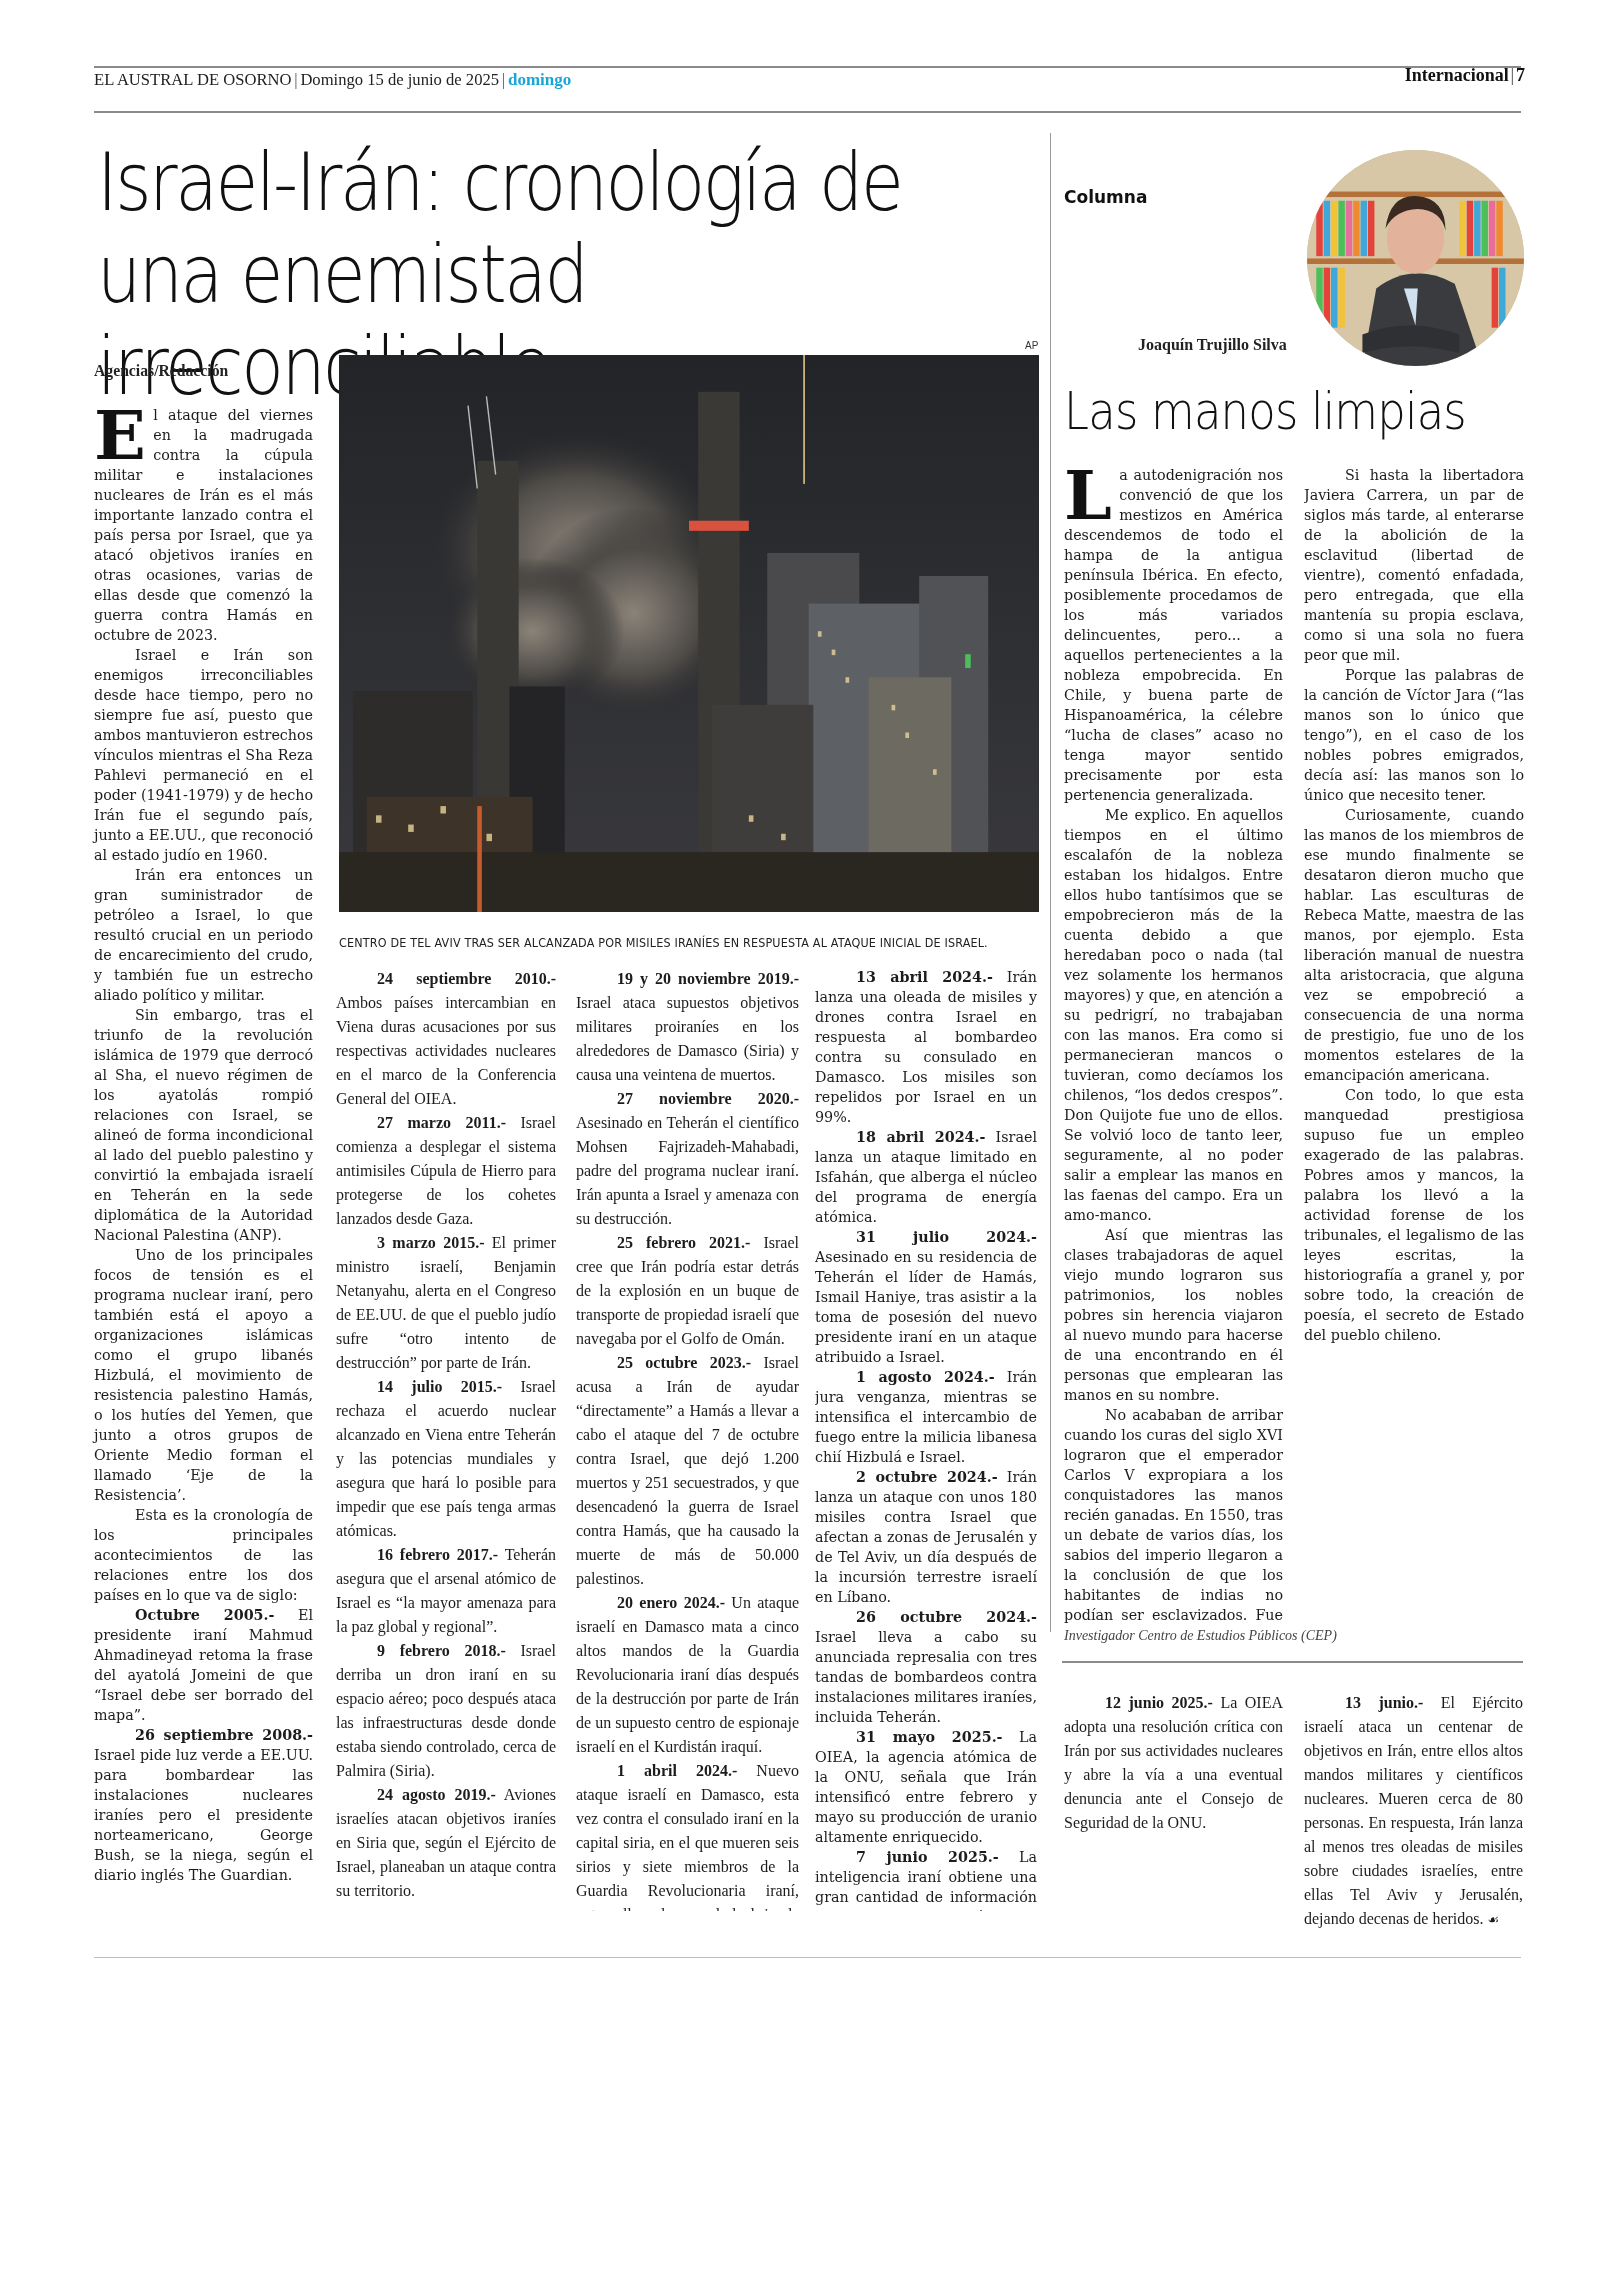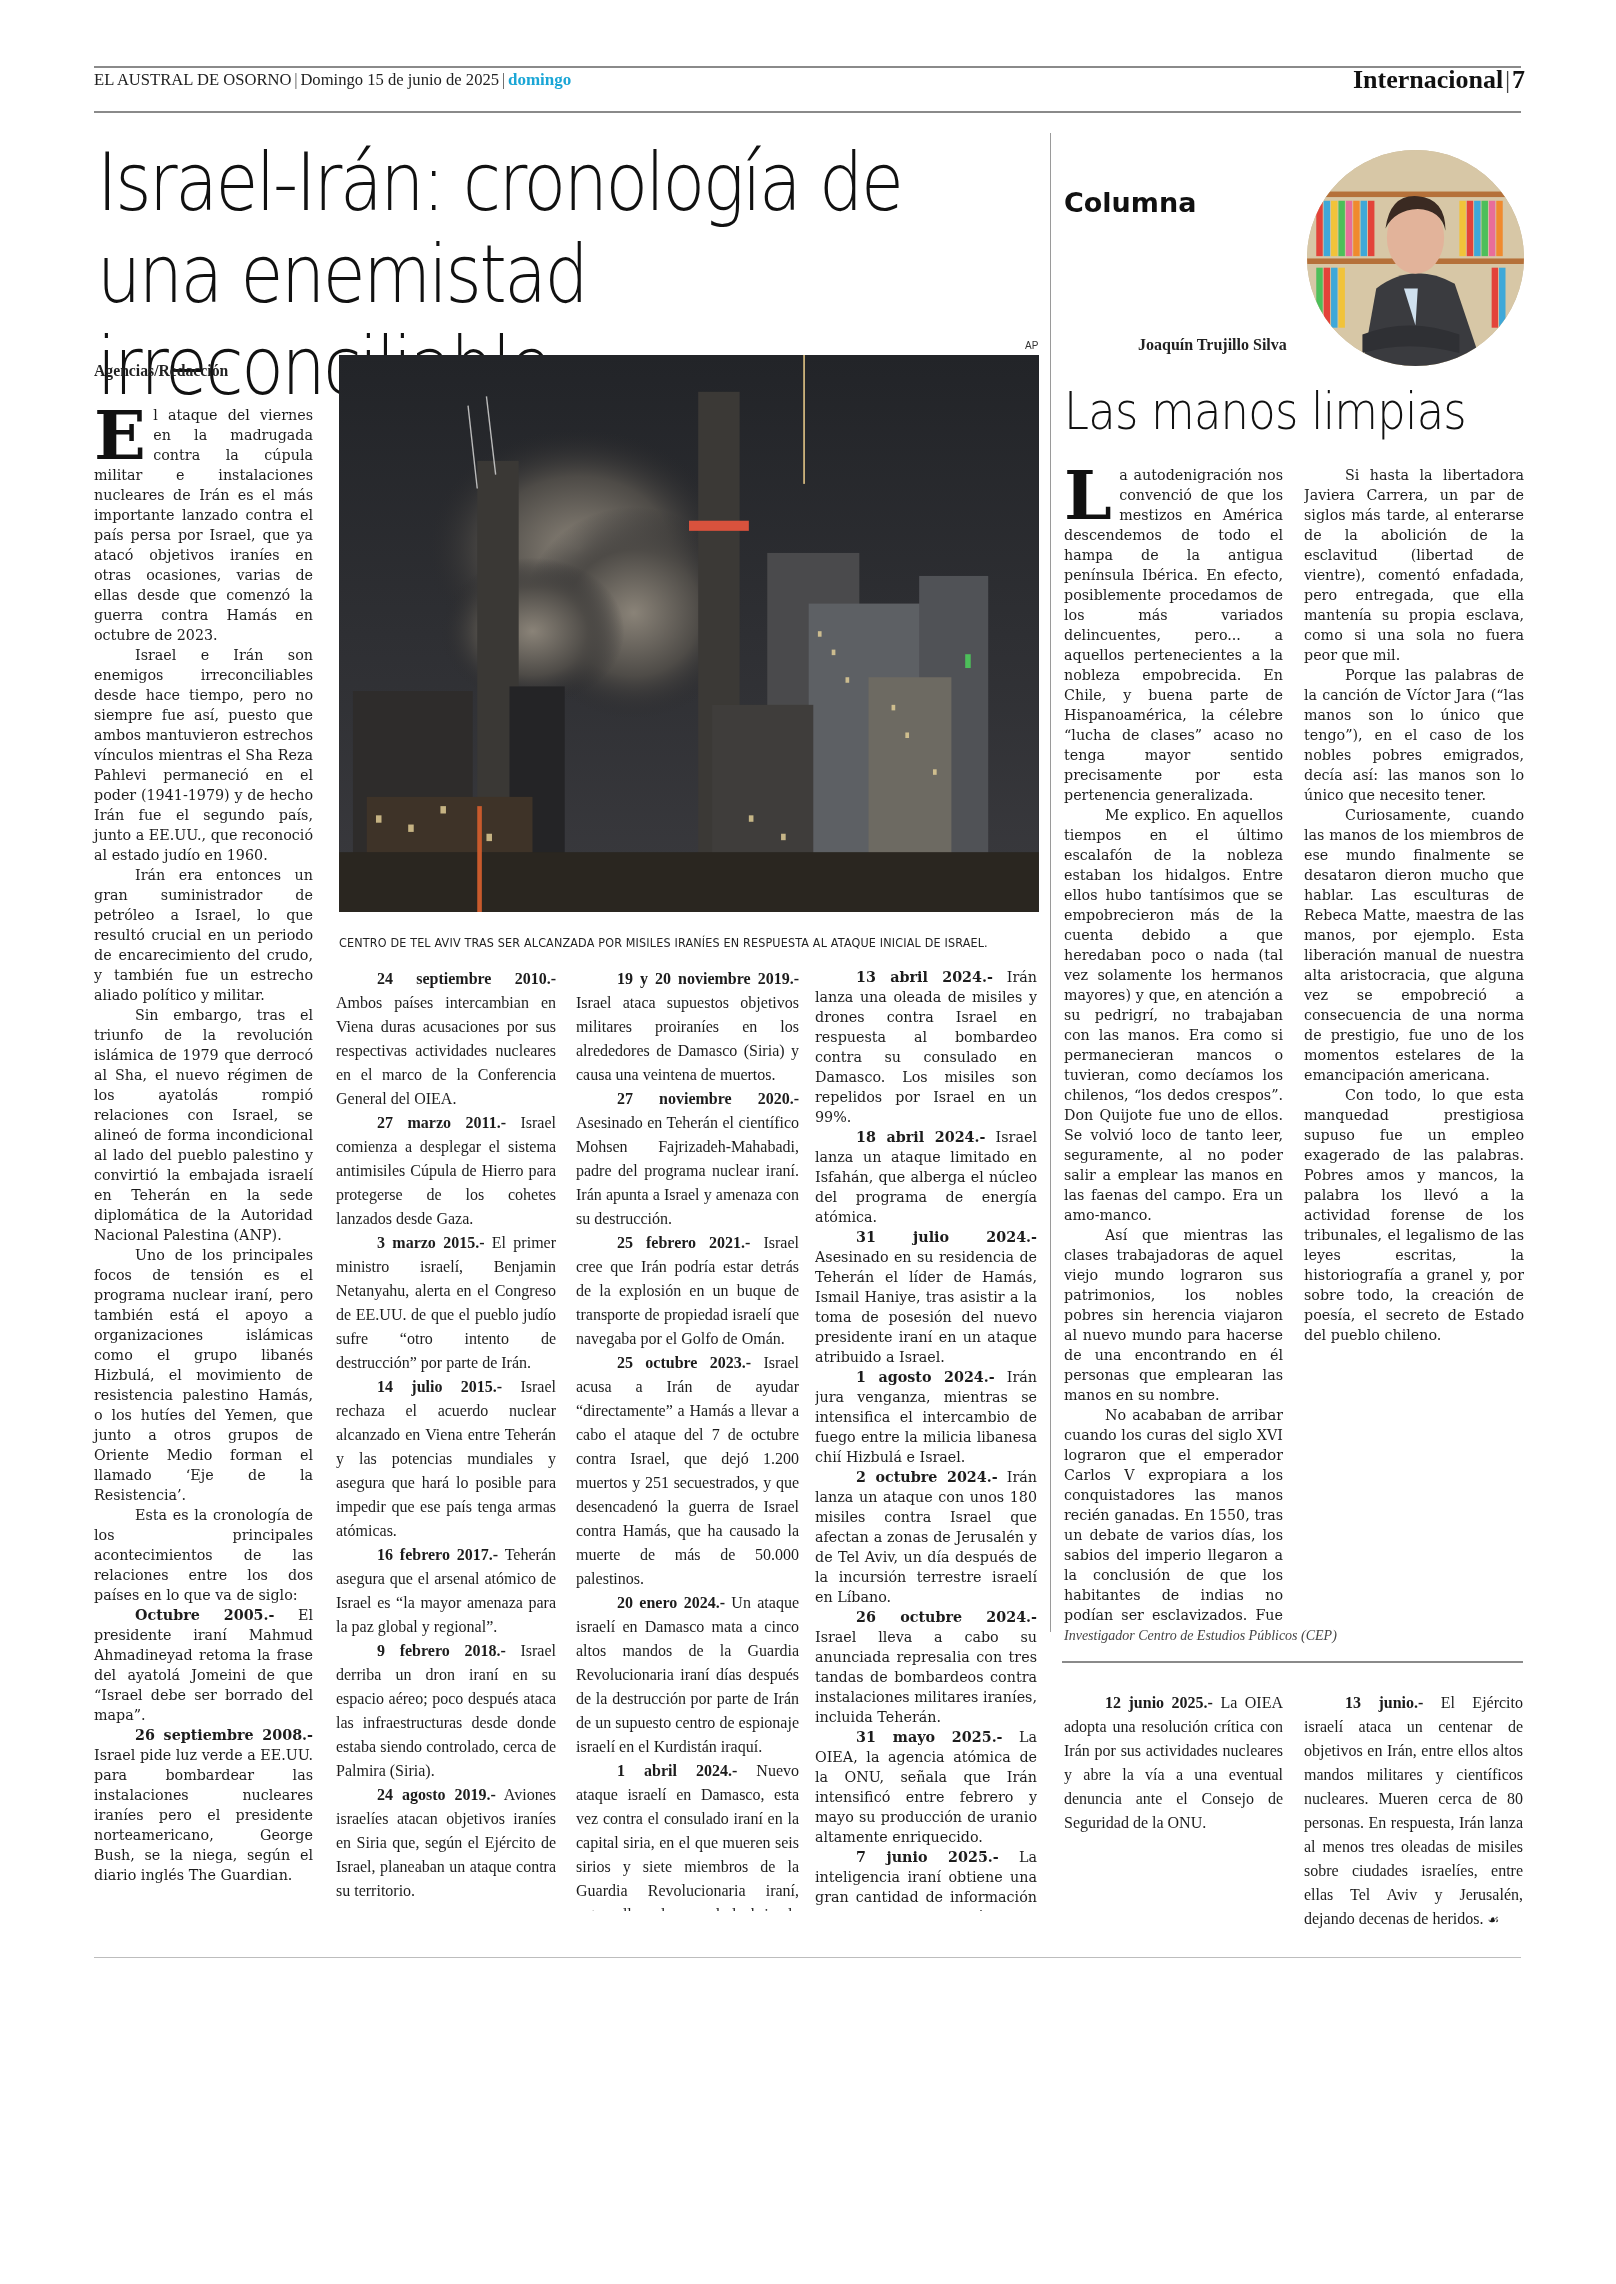--- a/index.html
+++ b/index.html
@@ -2,35 +2,35 @@
 <html style="font-size:7.4px"><head>
 <meta charset="utf-8">
 <style>
   html, body { margin:0; padding:0; background:#ffffff; }
   body { width:1616px; height:2284px; position:relative; overflow:hidden; font-family:"DejaVu Serif", serif; color:#1c1c1c; }
   .abs { position:absolute; }
   .rule { position:absolute; background:#8a8a8a; }
   .header-left { left:94px; top:70px; font-family:"Liberation Serif", serif; font-size:16.6px; color:#222; white-space:nowrap; }
   .header-left .sep { color:#555; margin:0 2.8px; }
   .header-left .brand { color:#1aa6d6; font-weight:bold; font-size:17px; font-family:"Liberation Serif", serif; }
-  .header-right { right:91px; top:65px; font-family:"Liberation Serif", serif; font-weight:bold; font-size:26px; color:#111; white-space:nowrap; }
+  .header-right { right:91px; top:65px; font-family:"Liberation Serif", serif; font-weight:bold; font-size:18px; color:#111; white-space:nowrap; }
   .header-right .pipe { font-weight:normal; color:#444; margin:0 1.8px; }
   .headline { left:97px; top:136px; width:944px; font-family:"DejaVu Sans", sans-serif; font-weight:300; font-size:81px; line-height:92px; letter-spacing:-2.8px; color:#111; transform:scaleX(0.86); transform-origin:left top; width:1106px; }
   .vdivider { position:absolute; background:#9a9a9a; width:1.4px; }
   .byline-small { left:94px; top:362px; font-family:"Liberation Serif", serif; font-size:15.7px; font-weight:bold; color:#222; }
   .photo { left:339px; top:355px; width:700px; height:557px; background:#1b1d22; overflow:hidden; }
   .photo-credit { left:1025px; top:340px; font-family:"Liberation Sans", sans-serif; font-size:10px; color:#333; }
   .caption { left:339px; top:935px; width:703px; font-family:"DejaVu Sans", sans-serif; font-size:13px; letter-spacing:0.2px; color:#222; white-space:nowrap; transform:scaleX(0.86); transform-origin:left top; }
   .col { position:absolute; font-family:"DejaVu Serif", serif; font-size:14.3px; line-height:20px; text-align:justify; hyphens:auto; color:#1c1c1c; }
   .col p { margin:0; text-indent:41px; }
   .col p.noindent { text-indent:0; }
   .col b { font-weight:bold; }
   .col.narrow { font-family:"Liberation Serif", serif; font-size:16px; line-height:24px; }
   .dropcap { float:left; font-family:"DejaVu Serif", serif; font-weight:bold; font-size:68px; line-height:54px; margin:2.8px 7.4px 0 0; color:#111; }
-  .columna-label { left:1064px; top:187px; font-family:"DejaVu Sans", sans-serif; font-weight:bold; font-size:27px; color:#111; }
+  .columna-label { left:1064px; top:187px; font-family:"DejaVu Sans", sans-serif; font-weight:bold; font-size:17px; color:#111; }
   .author { left:1138px; top:336px; font-family:"Liberation Serif", serif; font-weight:bold; font-size:16px; color:#222; }
   .col-title { left:1064px; top:382px; font-family:"DejaVu Sans", sans-serif; font-weight:300; font-size:51px; color:#111; letter-spacing:-0.9px; transform:scaleX(0.88); transform-origin:left top; white-space:nowrap; }
   .portrait { left:1307px; top:150px; width:217px; height:216px; border-radius:50%; overflow:hidden; background:#c8b89a; }
   .footer-note { left:1064px; top:1628px; font-family:"Liberation Serif", serif; font-style:italic; font-size:14px; color:#444; }
   .end-mark { font-family:"DejaVu Sans", sans-serif; font-size:13px; }
 </style>
 </head>
 <body>
 
 <div class="rule" style="left:94px; top:66px; width:1427px; height:2.3px;"></div>

